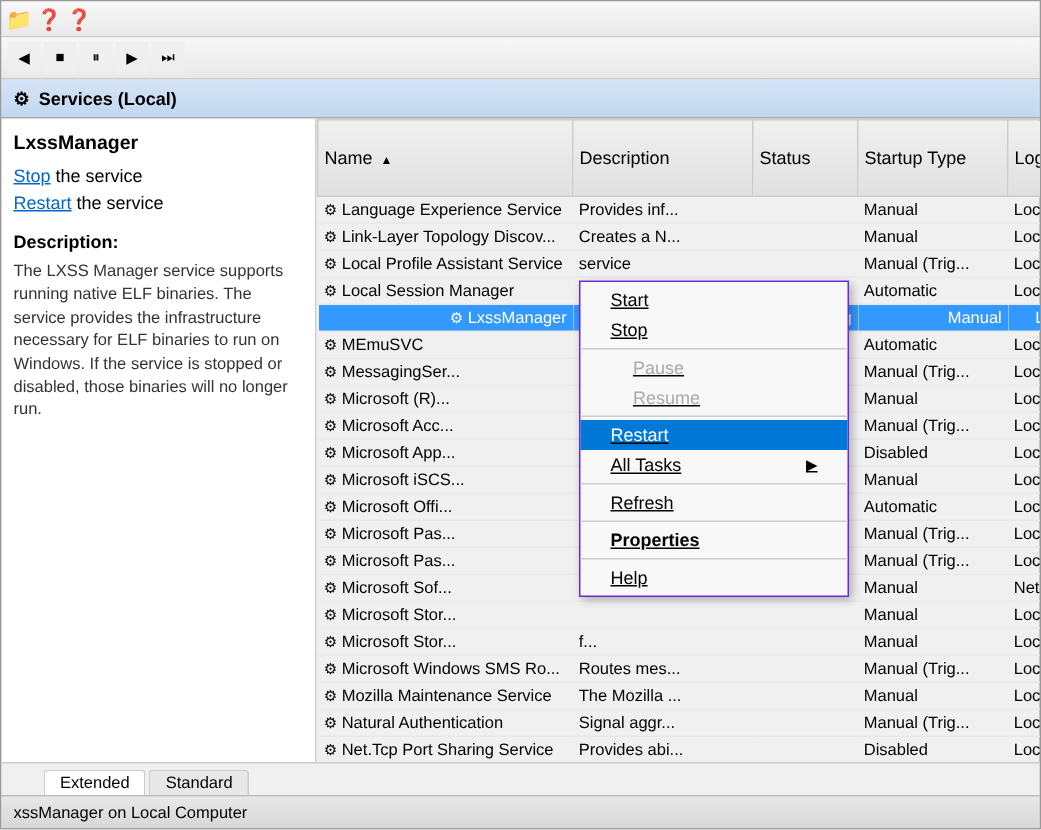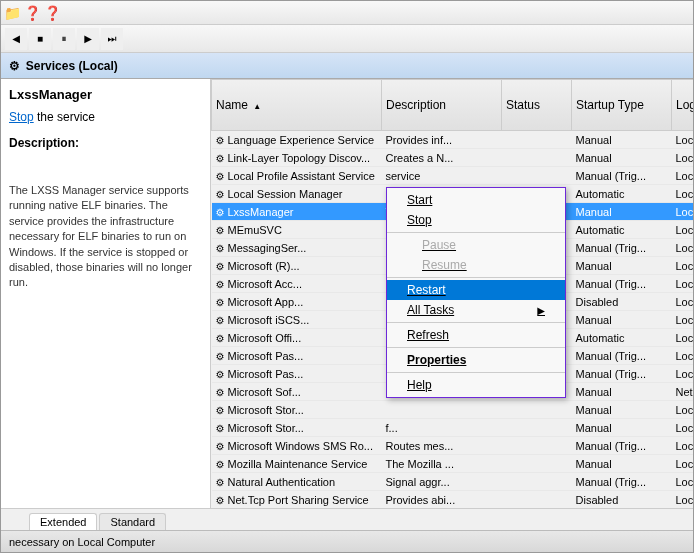--- a/index.html
+++ b/index.html
@@ -110,21 +110,20 @@
     .panel-desc-title {
       font-weight: bold;
       margin-top: 8px;
       margin-bottom: 2px;
     }
 
     .panel-desc-text {
       font-size: 11px;
       color: #333;
       line-height: 1.4;
-      margin-top: 27px;
     }
 
     
     .right-panel {
       flex: 1;
       display: flex;
       flex-direction: column;
       overflow: hidden;
       position: relative;
     }
@@ -169,21 +168,21 @@
       white-space: nowrap;
       overflow: hidden;
       text-overflow: ellipsis;
       height: 18px;
     }
 
     .row-selected {
       background: #3399ff !important;
       color: white;
     }
-    .row-selected td { color: white; }
+    .row-selected td { color: white; text-align: right; }
 
     
     .context-menu {
       position: absolute;
       top: 108px;
       left: 175px;
       width: 180px;
       background: #f8f8f8;
       border: 1px solid #6d28d9;
       box-shadow: 2px 2px 6px rgba(0,0,0,0.3);
@@ -279,20 +278,23 @@
     <span>⚙</span>
     <span>Services (Local)</span>
   </div>
 
   <div class="main-area">
 
     <div class="left-panel">
       <div class="panel-title">LxssManager</div>
       <div>
         <span class="panel-link">Stop</span><span> the service</span>
+      </div>
+      <div>
+        <span class="panel-link">Restart</span><span> the service</span>
       </div>
       <div class="panel-desc-title">Description:</div>
       <div class="panel-desc-text">The LXSS Manager service supports running native ELF binaries. The service provides the infrastructure necessary for ELF binaries to run on Windows. If the service is stopped or disabled, those binaries will no longer run.</div>
     </div>
 
     <div class="right-panel">
       <div class="services-table">
         <table>
           <thead>
             <tr>
@@ -492,15 +494,15 @@
         </div>
     </div>
   </div>
 
   <div class="tab-bar">
     <div class="tab active">Extended</div>
     <div class="tab">Standard</div>
   </div>
 
   <div class="status-bar">
-    <span>necessary on Local Computer</span>
+    <span>xssManager on Local Computer</span>
   </div>
 </div>
 
 </body></html>

